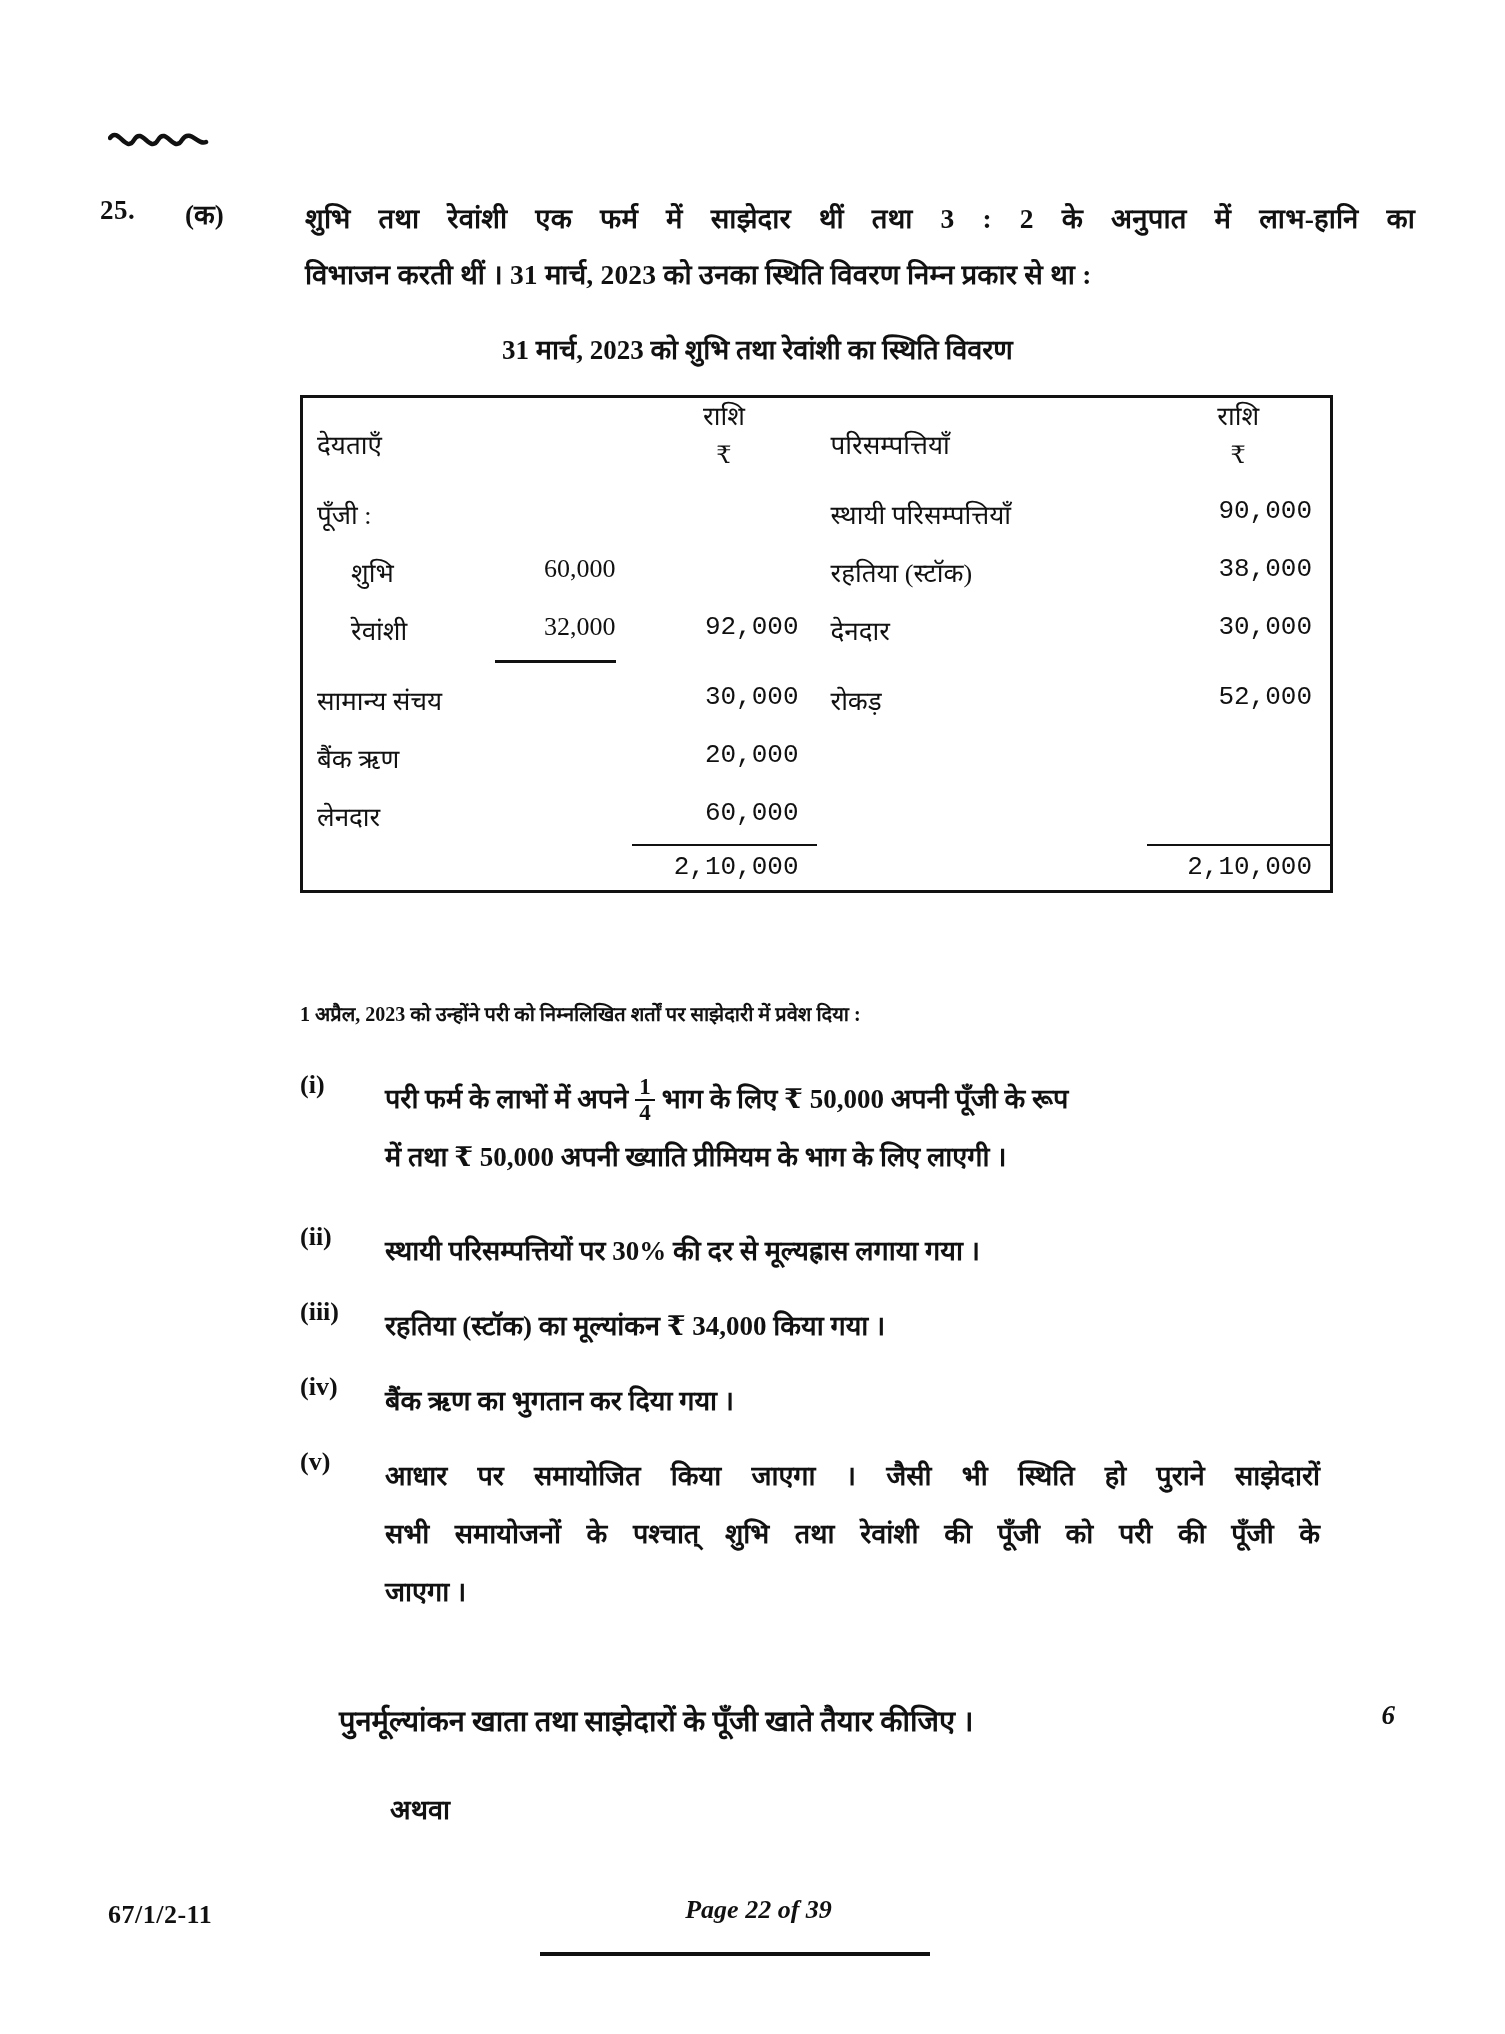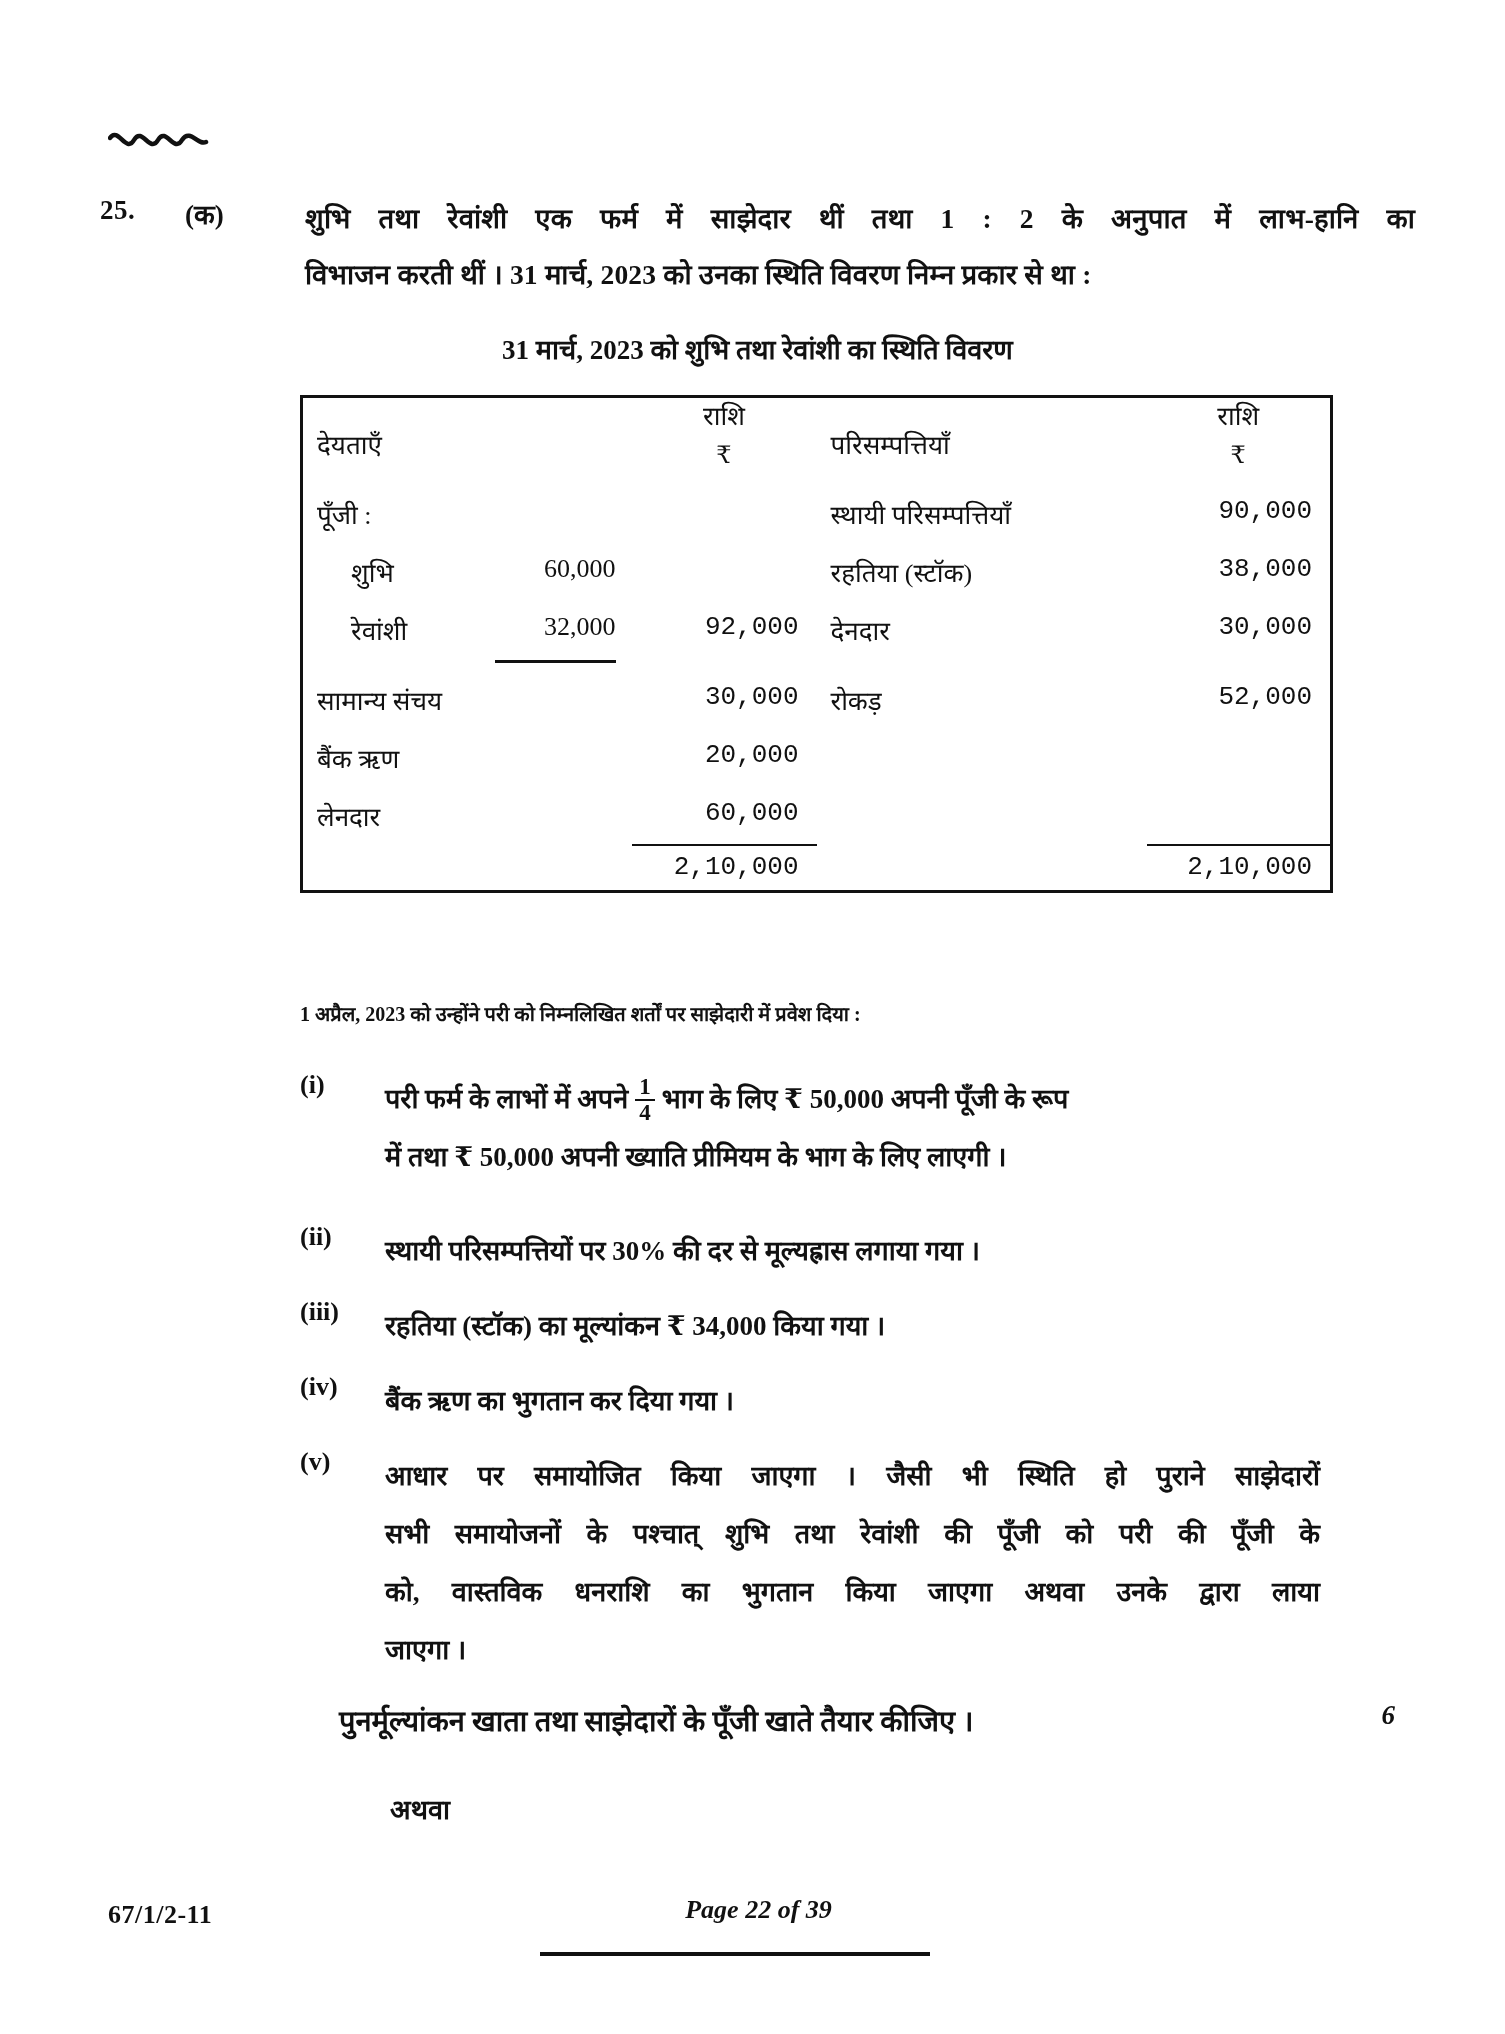--- a/index.html
+++ b/index.html
@@ -272,21 +272,21 @@
 <div class="page">
 
   <svg class="squiggle" viewBox="0 0 105 30">
     <path d="M2,10 C10,-2 18,26 26,12 C34,-2 42,26 50,12 C58,-2 66,26 74,12 C82,0 90,18 98,14" fill="none" stroke="#111" stroke-width="4.5" stroke-linecap="round"></path>
   </svg>
 
   <div class="qrow">
     <div class="qnum">25.</div>
     <div class="qpart">(क)</div>
     <div class="qbody">
-      <div class="hline just">शुभि तथा रेवांशी एक फर्म में साझेदार थीं तथा 1 : 2 के अनुपात में लाभ-हानि का</div>
+      <div class="hline just">शुभि तथा रेवांशी एक फर्म में साझेदार थीं तथा 3 : 2 के अनुपात में लाभ-हानि का</div>
       <div class="hline">विभाजन करती थीं ।  31 मार्च, 2023 को उनका स्थिति विवरण निम्न प्रकार से था :</div>
     </div>
   </div>
 
   <div class="bs-title">31 मार्च, 2023 को शुभि तथा रेवांशी का स्थिति विवरण</div>
 
   <div class="bs-wrap">
     <table class="bs bs-outer">
       <colgroup>
         <col class="col-lia">
@@ -385,21 +385,20 @@
     <div class="item-body">
       <div class="iline">बैंक ऋण का भुगतान कर दिया गया ।</div>
     </div>
   </div>
 
   <div class="item" style="left:300px; top:1447px;">
     <div class="item-num">(v)</div>
     <div class="item-body">
       <div class="iline just">आधार पर समायोजित किया जाएगा । जैसी भी स्थिति हो पुराने साझेदारों</div>
       <div class="iline just">सभी समायोजनों के पश्चात् शुभि तथा रेवांशी की पूँजी को परी की पूँजी के</div>
-      <div class="iline just">को, वास्तविक धनराशि का भुगतान किया जाएगा अथवा उनके द्वारा लाया</div>
       <div class="iline">जाएगा ।</div>
     </div>
   </div>
 
   <div class="closing">पुनर्मूल्यांकन खाता तथा साझेदारों के पूँजी खाते तैयार कीजिए ।</div>
   <div class="marks">6</div>
   <div class="athava">अथवा</div>
 
   <div class="foot-code">67/1/2-11</div>
   <div class="foot-page">Page 22 of 39</div>

